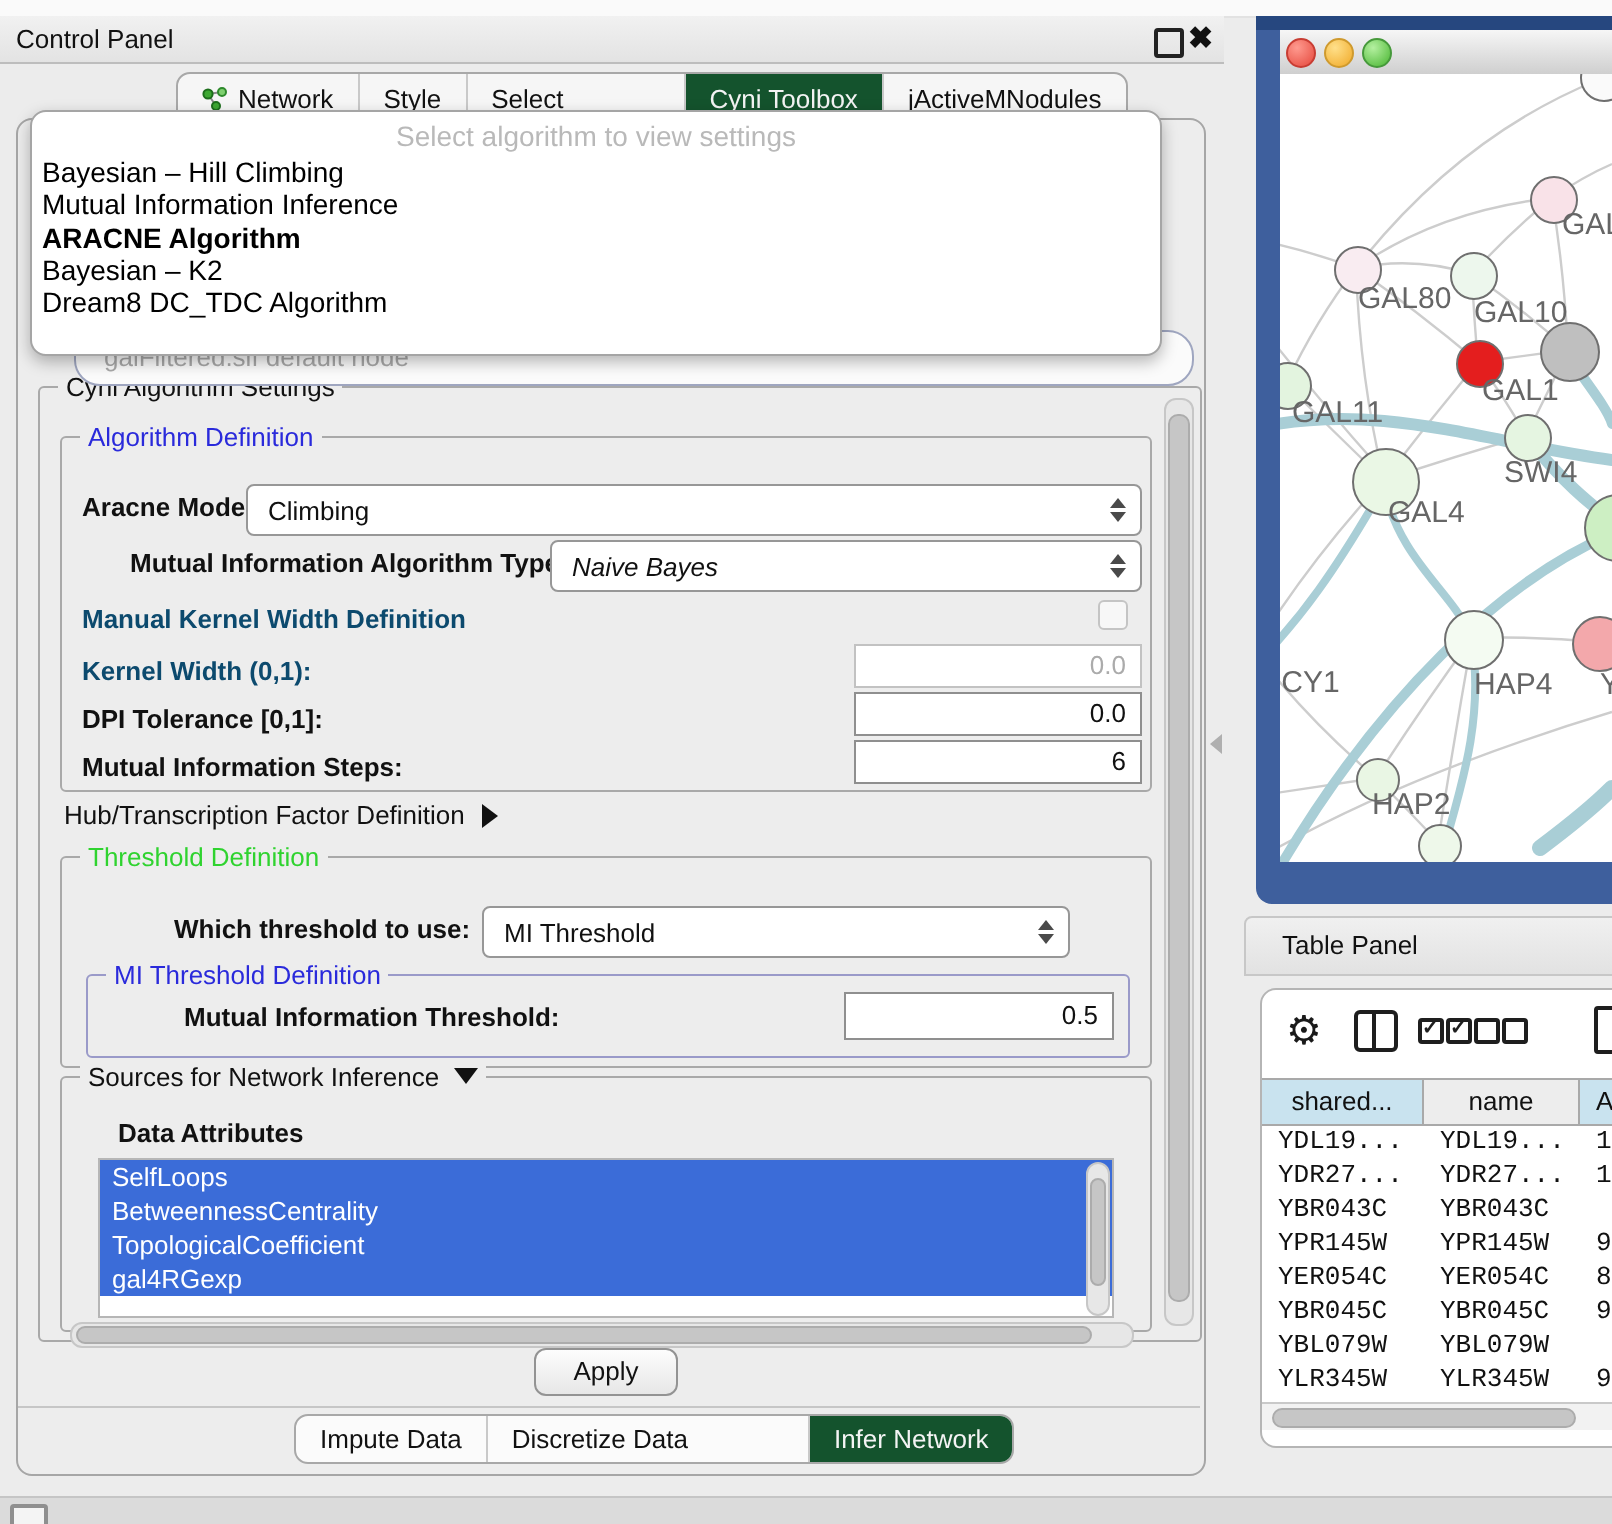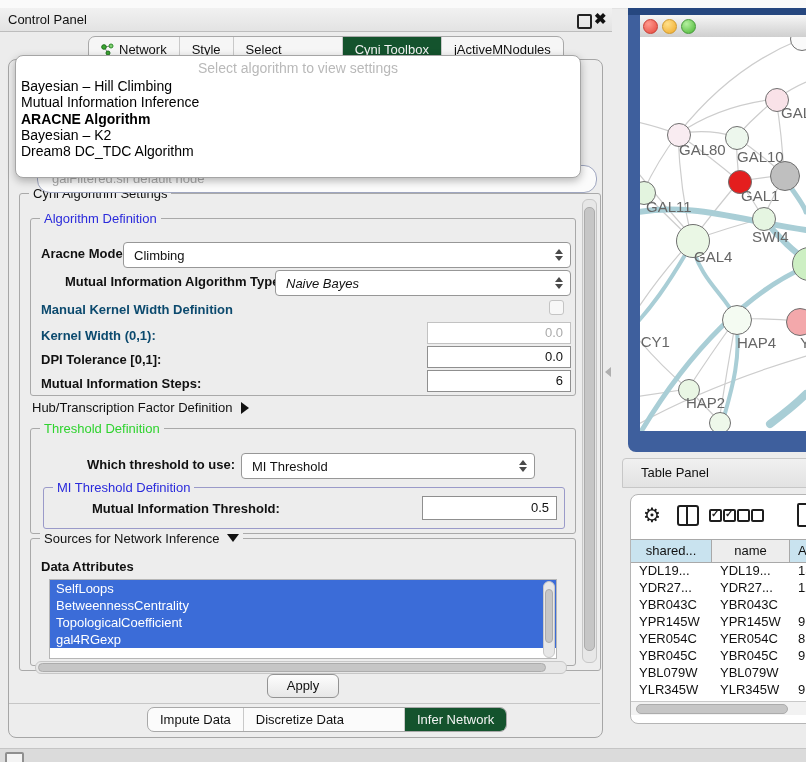--- a/index.html
+++ b/index.html
@@ -71,21 +71,21 @@
   .tp-title{left:18px;top:6px;}
   .table-card{left:630px;top:494px;width:184px;height:228px;background:#FFF;border:1px solid #B5B5B5;
               border-radius:8px 0 0 8px;overflow:hidden;}
   .ticon-box{position:absolute;border:2px solid #1E1E1E;border-radius:3px;background:#FFF;}
   .cb{position:absolute;width:9px;height:9px;border:2px solid #1E1E1E;border-radius:2px;}
   .cb.checked::after{content:"✓";position:absolute;left:0px;top:-3px;font-size:10px;font-weight:bold;color:#1E1E1E;}
   .thead{position:absolute;left:0;top:44px;width:260px;height:22px;border-top:1px solid #A9A9A9;
          border-bottom:1px solid #A9A9A9;display:flex;}
   .th{height:22px;line-height:22px;text-align:center;border-right:1px solid #A9A9A9;overflow:hidden;}
   .trow{display:flex;height:17px;line-height:17px;}
-  .td{padding-left:8px;overflow:hidden;white-space:nowrap;}
+  .td{padding-left:8px;overflow:hidden;white-space:nowrap;font-family:Liberation Mono, monospace;}
   .bottomstrip{left:0;top:748px;width:806px;height:14px;background:#DBDBDB;border-top:1px solid #C5C5C5;}
   .mini-icon{left:5px;top:752px;width:15px;height:14px;border:2px solid #8F8F8F;border-radius:2px;background:#F4F4F4;}
   .split-handle{left:605px;top:367px;width:0;height:0;border-top:5px solid transparent;
                 border-bottom:5px solid transparent;border-right:6px solid #AFAFAF;}
 </style>
 </head>
 <body>
 
 <div id="app">
 
@@ -207,21 +207,21 @@
           <span class="abs blab" style="left:8px;top:13px;margin-left:40px;">Mutual Information Threshold:</span>
           <div class="abs tinput" style="left:378px;top:8px;width:126px;height:22px;line-height:22px;">
             <span>0.5</span>
           </div>
         </div>
       </div>
 
       <div class="abs group" style="left:10px;top:344px;width:544px;height:126px;">
         <span class="gtitle"><span>Sources for Network Inference</span><span class="arrow-d"></span></span>
 
-        <span class="abs blab" style="left:10px;top:20px;">Data Attributes</span>
+        <span class="abs blab" style="left:28px;top:20px;">Data Attributes</span>
 
         <div class="abs listbox" style="left:18px;top:40px;width:506px;height:78px;">
           <div class="list-item">SelfLoops</div>
           <div class="list-item">BetweennessCentrality</div>
           <div class="list-item">TopologicalCoefficient</div>
           <div class="list-item">gal4RGexp</div>
           <div class="abs sb-track" style="right:1px;top:1px;width:10px;height:75px;">
             <div class="sb-thumb" style="left:1px;top:7px;width:6px;height:52px;"></div>
           </div>
         </div>

